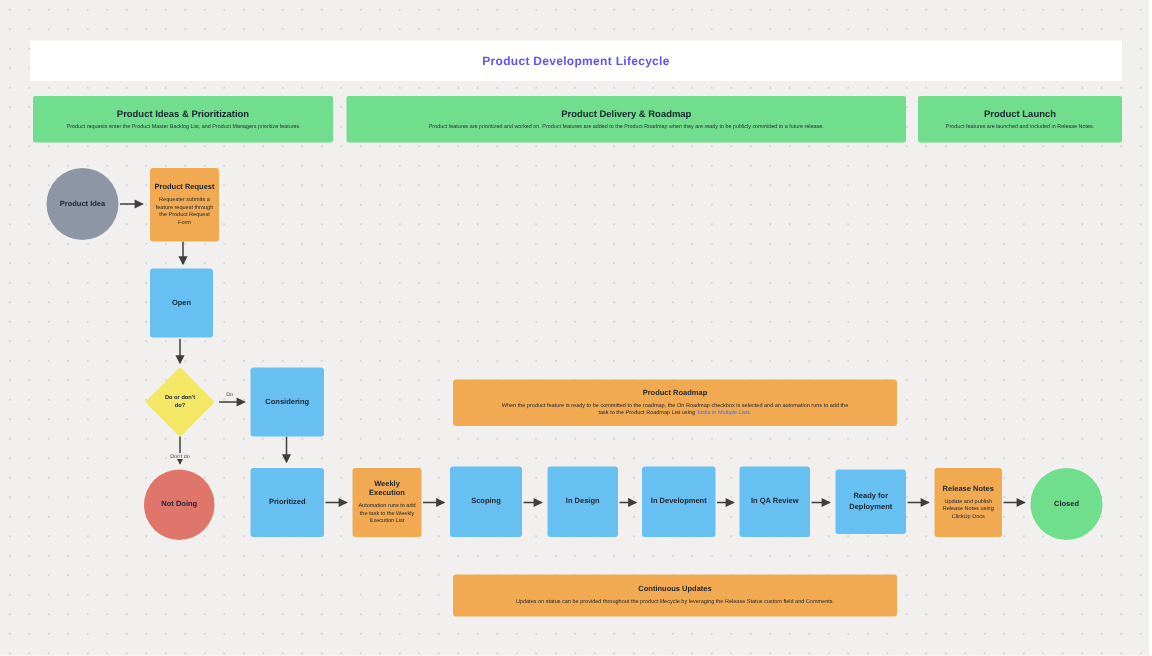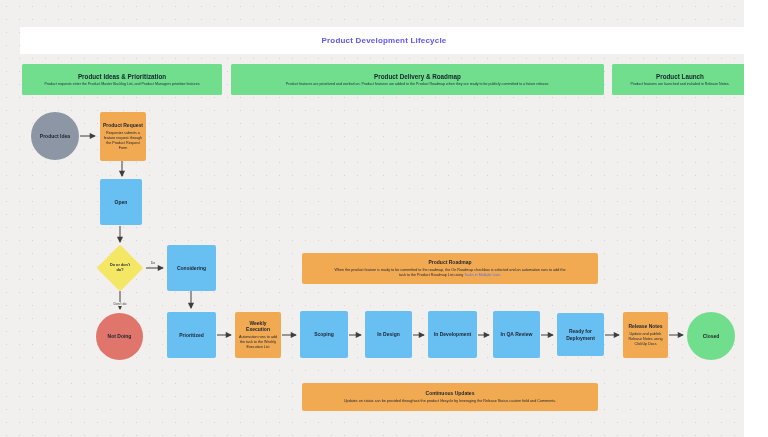--- a/index.html
+++ b/index.html
@@ -3,20 +3,21 @@
 <meta charset="utf-8">
 <style>
   html,body { margin:0; padding:0; }
   .canvas {
     position:relative; width:744px; height:437px; overflow:hidden;
     background-color:#f1f0ee;
     background-image: radial-gradient(#d5d4d1 0.7px, transparent 0.9px);
     background-size:13px 13px;
     font-family:"Liberation Sans", sans-serif;
     color:#1c2430;
+    padding-left:22px;
   }
   .titlebar {
     position:absolute; left:20px; top:27px; width:728px; height:27px;
     background:#ffffff; display:flex; align-items:center; justify-content:center;
   }
   .titlebar .t { color:#6155f5; font-weight:bold; font-size:8px; letter-spacing:.2px; }
 
   .phase {
     position:absolute; height:31px; background:#70de8c; border-radius:1.5px;
     display:flex; flex-direction:column; align-items:center; justify-content:center;

